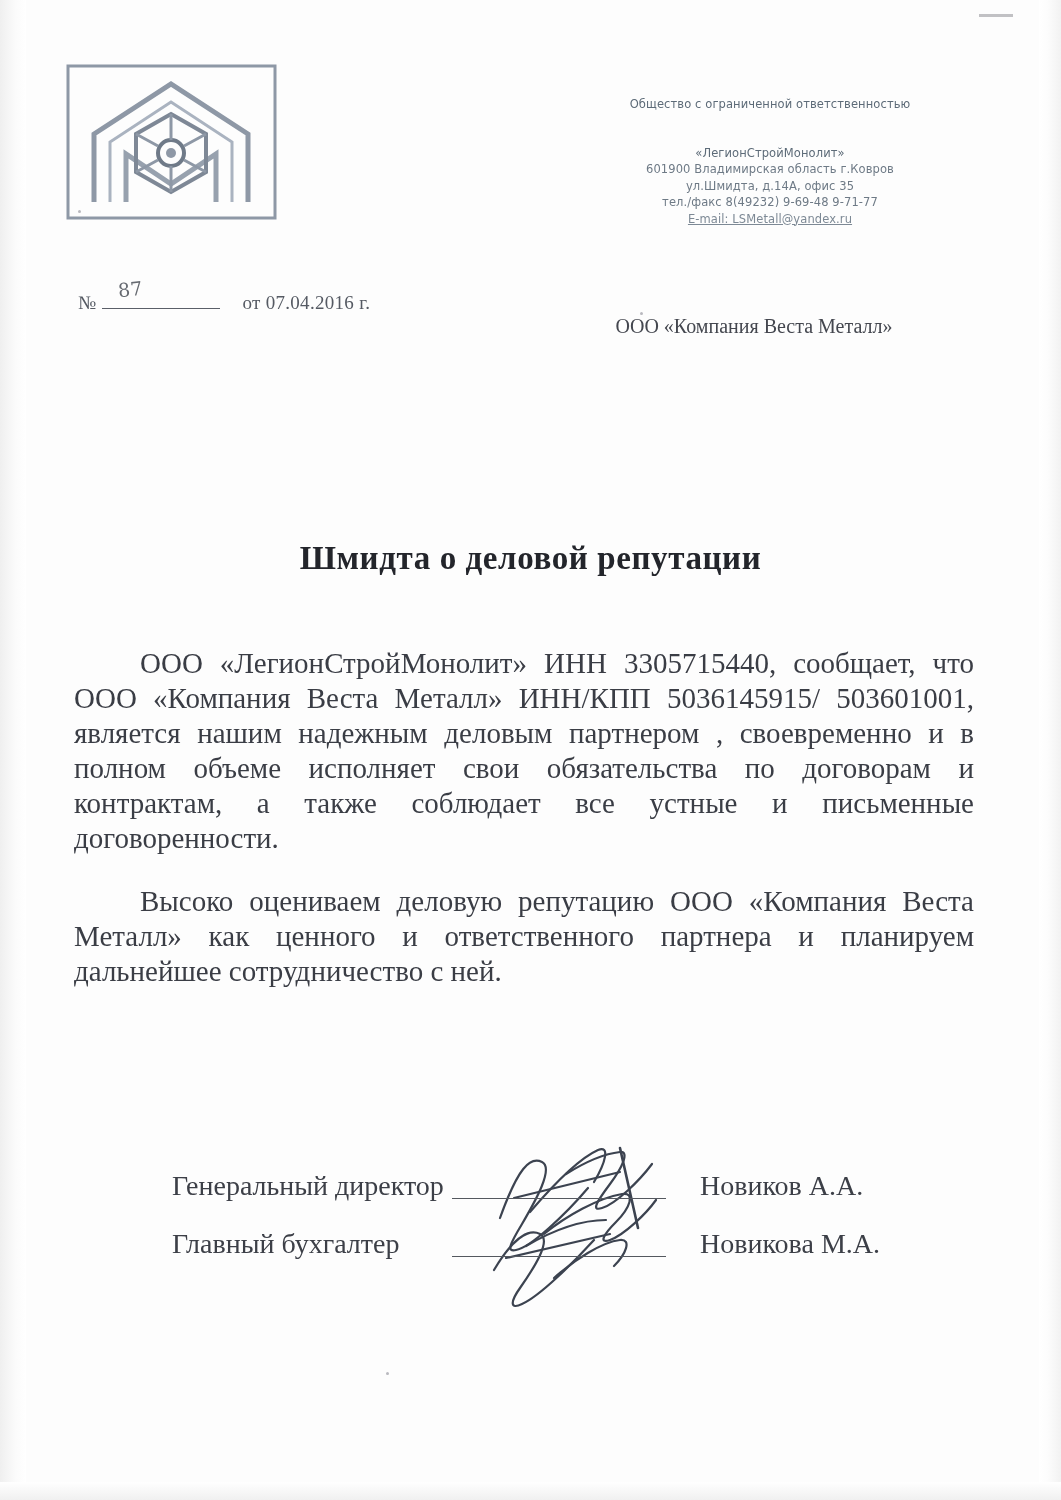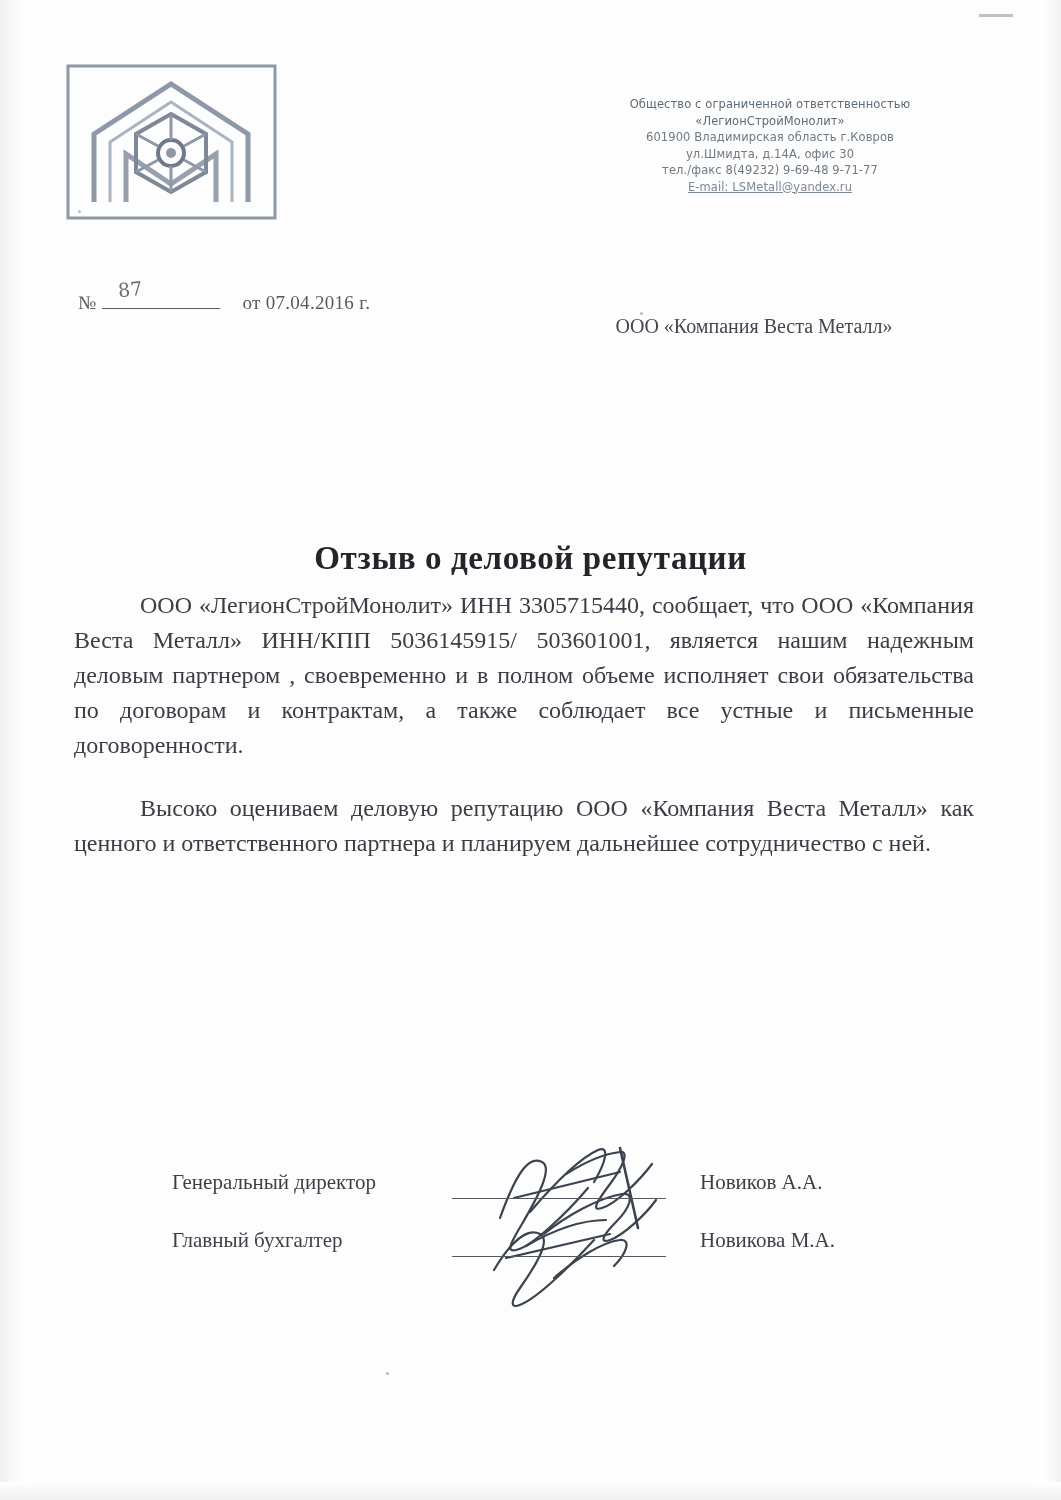--- a/index.html
+++ b/index.html
@@ -63,21 +63,21 @@
     top: 80px;
     width: 420px;
     text-align: center;
     font-family: "DejaVu Sans", sans-serif;
     font-size: 11.5px;
     line-height: 16.5px;
     color: #6e7a86;
     letter-spacing: .1px;
   }
   .letterhead .l1 { color:#5d6b78;margin-top:16px; }
-  .letterhead .l2 { color:#5d6b78; }
+  .letterhead .l2 { color:#5d6b78;margin-top:32px; }
   .letterhead .l6 { color:#7d8995;text-decoration:underline; }
 
   
   .numline {
     position: absolute;
     left: 78px;
     top: 292px;
     width: 420px;
     font-size: 19px;
     color: #555a63;
@@ -127,40 +127,40 @@
     font-weight: bold;
     letter-spacing: .6px;
     color: #23252b;
   }
 
   
   .body-text {
     position: absolute;
     left: 74px;
     width: 900px;
-    top: 588px;
-    font-size: 24px;
+    top: 646px;
+    font-size: 29px;
     line-height: 35px;
     color: #3a3d45;
     text-align: justify;
   }
   .body-text p { margin: 0 0 28px 0; }
   .body-text p.indent { text-indent: 66px; }
 
   
   .sign-block {
     position: absolute;
     left: 0;
     right: 0;
     top: 1170px;
   }
   .sign-row {
     position: relative;
     height: 58px;
-    font-size: 21px;
+    font-size: 28px;
     color: #3c3f47;
   }
   .sign-role {
     position: absolute;
     left: 172px;
     top: 0;
   }
   .sign-line {
     position: absolute;
     left: 452px;
@@ -212,35 +212,35 @@
       <circle cx="107" cy="91" r="5" fill="#8e98a6"></circle>
       <path d="M107 52 L107 78 M142 72 L120 84 M142 110 L120 98 M107 130 L107 104 M72 110 L94 98 M72 72 L94 84" stroke="#8e98a6" stroke-width="3" fill="none"></path>
     </svg>
     <div class="dot" style="left:14px; top:148px;"></div>
   </div>
 
   <div class="letterhead">
     <div class="l1">Общество с ограниченной ответственностью</div>
     <div class="l2">«ЛегионСтройМонолит»</div>
     <div>601900  Владимирская область г.Ковров</div>
-    <div>ул.Шмидта, д.14А, офис 30</div>
+    <div>ул.Шмидта, д.14А, офис 35</div>
     <div>тел./факс 8(49232) 9-69-48  9-71-77</div>
     <div class="l6">E-mail: LSMetall@yandex.ru</div>
   </div>
 
   <div class="numline">
     <span class="no">№</span><span class="blank"><span class="hand">87</span></span><span class="dateof">от</span>
     <span>07.04.2016 г.</span>
   </div>
 
   <div class="addressee">
     <div>ООО «Компания Веста Металл»</div>
   </div>
 
-  <div class="doc-title">Отзыв о деловой репутации</div>
+  <div class="doc-title">Шмидта о деловой репутации</div>
 
   <div class="body-text">
     <p class="indent">ООО «ЛегионСтройМонолит»  ИНН 3305715440,  сообщает, что ООО «Компания Веста Металл» ИНН/КПП  5036145915/ 503601001, является нашим надежным деловым партнером  , своевременно и в полном объеме исполняет свои обязательства по договорам и контрактам, а также соблюдает все устные и письменные договоренности.</p>
     <p class="indent">Высоко оцениваем деловую репутацию ООО «Компания Веста Металл»   как ценного и ответственного партнера и планируем дальнейшее сотрудничество с ней.</p>
   </div>
 
   <div class="signature-ink">
     <svg width="250" height="190" viewBox="0 0 250 190" xmlns="http://www.w3.org/2000/svg">
       <g fill="none" stroke="#3c4350" stroke-width="2.2" stroke-linecap="round">
         <path d="M30 90 C48 40, 60 28, 72 34 C84 40, 66 72, 52 96 C40 116, 36 124, 46 122 C60 120, 96 86, 118 60"></path>

